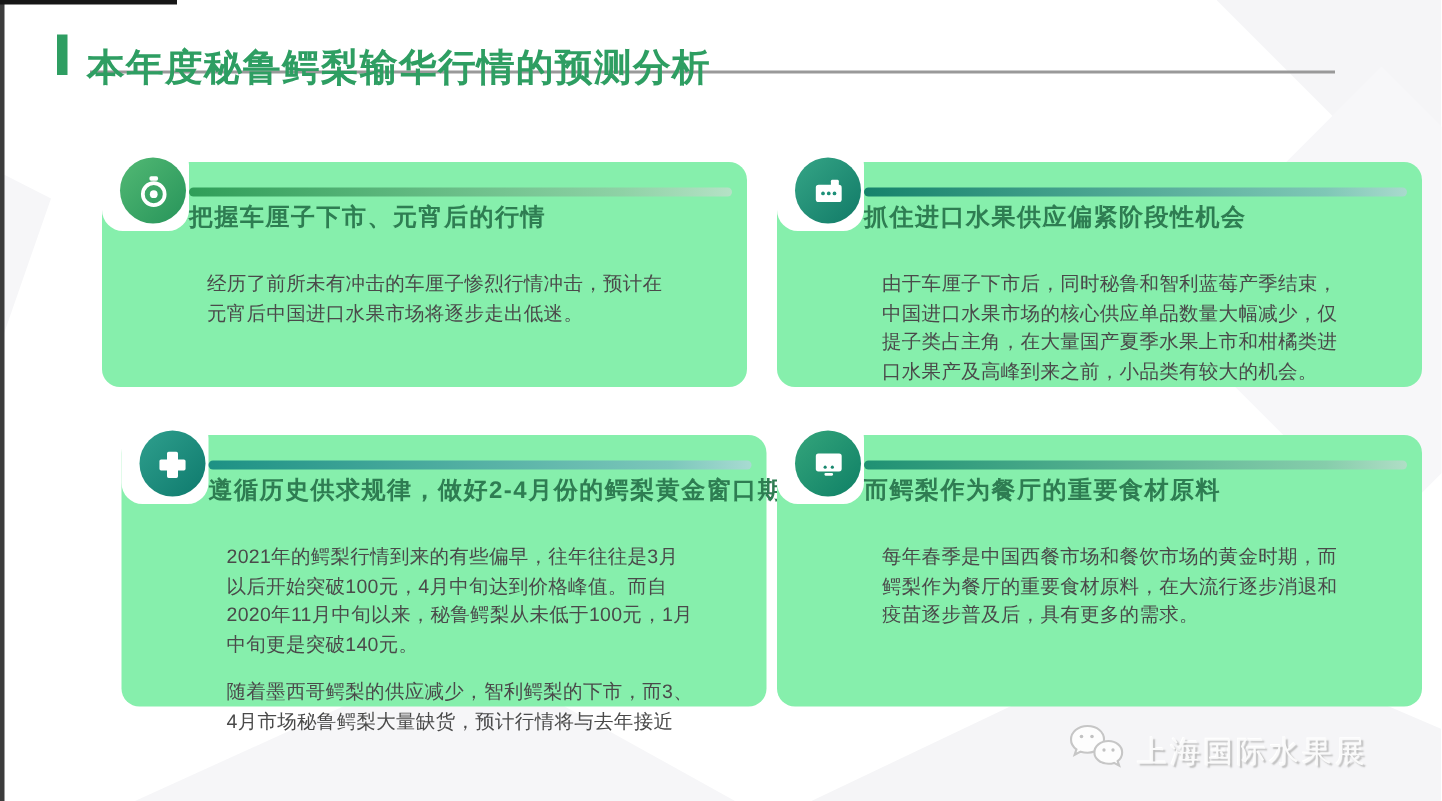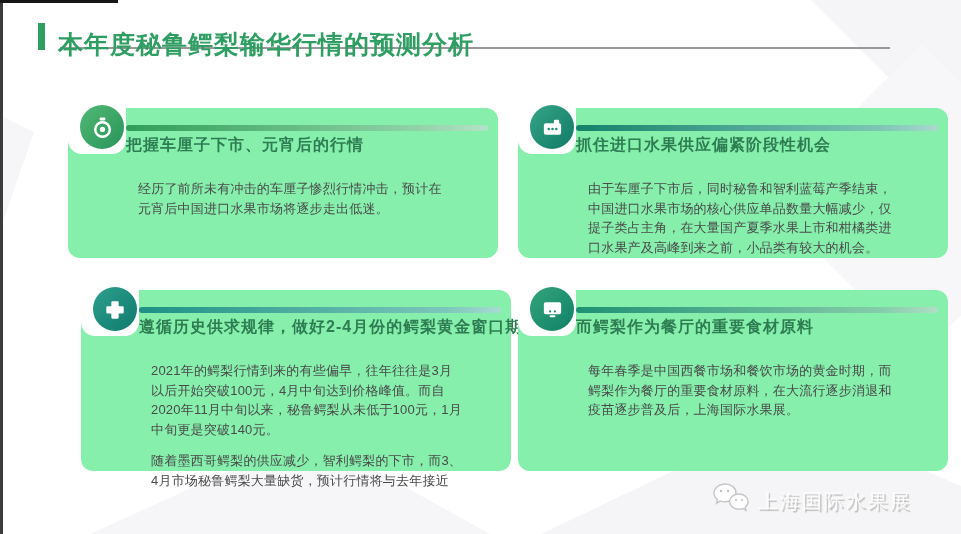--- a/index.html
+++ b/index.html
@@ -123,21 +123,21 @@
     <svg width="23" height="23" viewBox="0 0 24 24">
       <rect x="3" y="4.5" width="18" height="12.5" rx="1.8" fill="#ffffff"></rect>
       <circle cx="9.5" cy="14" r="1.1" fill="#18886e"></circle>
       <circle cx="14.5" cy="14" r="1.1" fill="#18886e"></circle>
       <rect x="9" y="18" width="6" height="2" rx="0.8" fill="#ffffff"></rect>
     </svg>
   </div>
   <div class="card-line"></div>
   <div class="card-heading">而鳄梨作为餐厅的重要食材原料</div>
   <div class="card-body">
-    <p>每年春季是中国西餐市场和餐饮市场的黄金时期，而鳄梨作为餐厅的重要食材原料，在大流行逐步消退和疫苗逐步普及后，上海国际水果展。</p>
+    <p>每年春季是中国西餐市场和餐饮市场的黄金时期，而鳄梨作为餐厅的重要食材原料，在大流行逐步消退和疫苗逐步普及后，具有更多的需求。</p>
   </div>
 </div>
 
 <div class="watermark">
   <span>
     <svg width="44" height="38" viewBox="0 0 44 38">
       <g fill="#fdfdfd" stroke="#c6c6c6" stroke-width="1.4">
         <path d="M17 4 c-6.5 0 -11 4.2 -11 9 c0 2.7 1.4 5 3.6 6.6 l-1.2 3.6 l4 -2.1 c1.4 0.4 3 0.7 4.6 0.7 c6.5 0 11 -4.2 11 -8.9 c0 -4.8 -4.5 -8.9 -11 -8.9 z"></path>
         <path d="M31 14 c-5.4 0 -9.4 3.5 -9.4 7.6 c0 4.1 4 7.6 9.4 7.6 c1.3 0 2.6 -0.2 3.7 -0.6 l3.4 1.8 l-1 -3 c1.8 -1.4 3 -3.4 3 -5.8 c0 -4.1 -4 -7.6 -9.1 -7.6 z"></path>
       </g>

